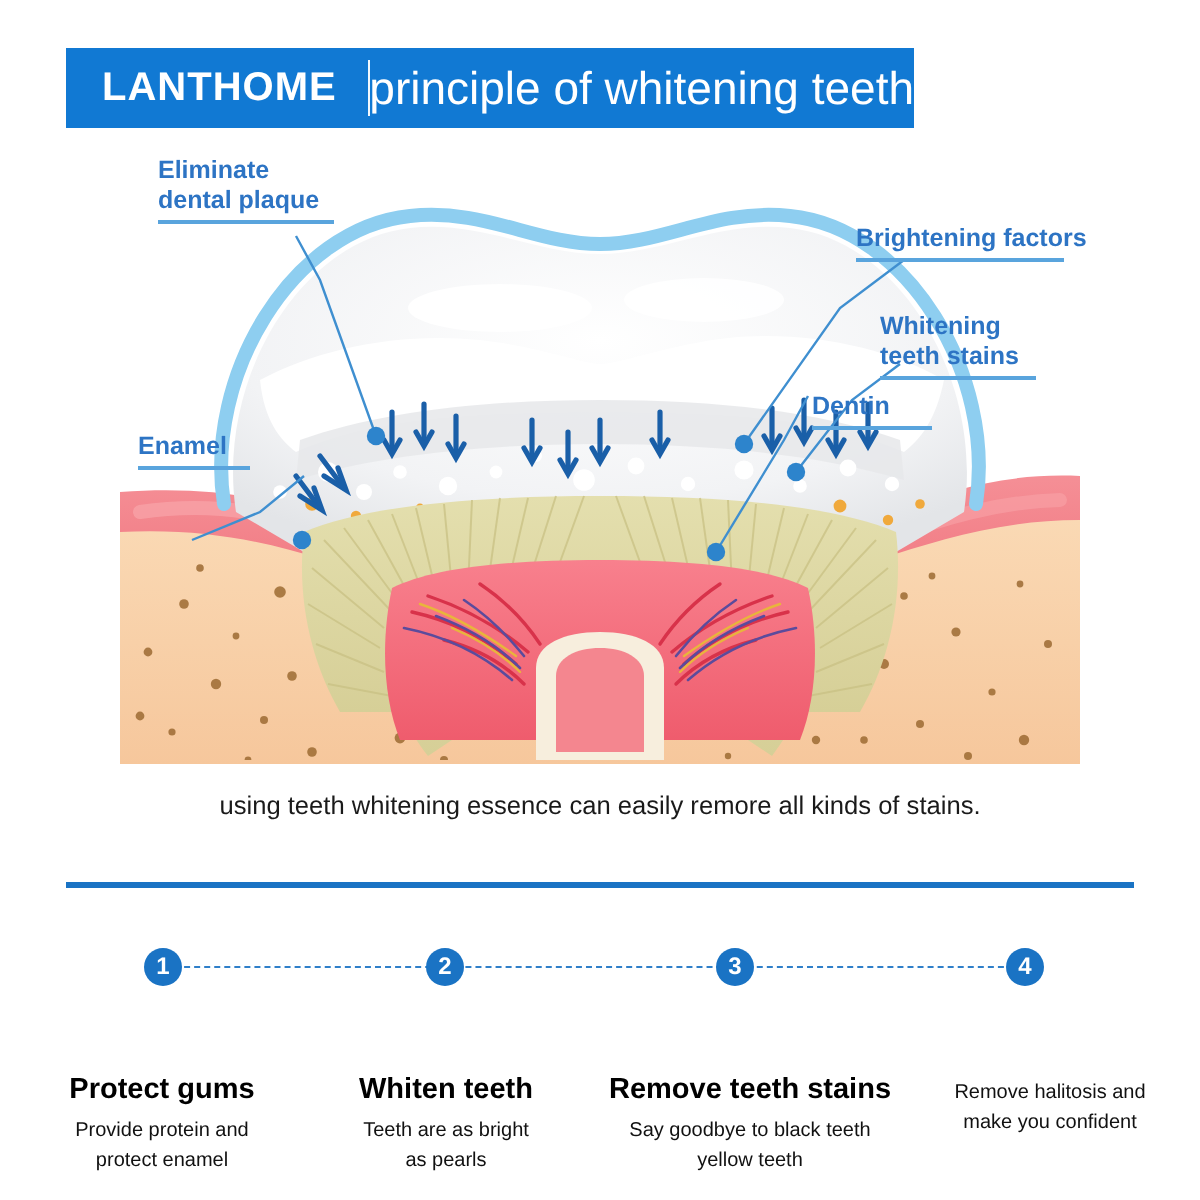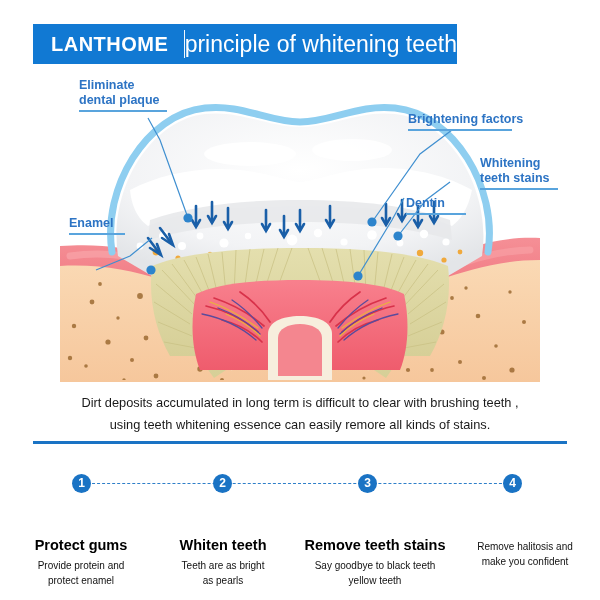--- a/index.html
+++ b/index.html
@@ -394,44 +394,43 @@
         <circle cx="358" cy="206" r="4.6"></circle>
       </g>
     </svg>
 
     <div class="callout" style="left:79px;top:8px;">
       <div>Eliminate</div>
       <div>dental plaque</div>
       <div class="ul-line" style="width:88px;"></div>
     </div>
 
-    <div class="callout right" style="left:408px;top:42px;">
+    <div class="callout right" style="left:428px;top:42px;">
       <div>Brightening factors</div>
       <div class="ul-line" style="width:104px;"></div>
     </div>
 
-    <div class="callout right" style="left:440px;top:86px;margin-left:40px;">
+    <div class="callout right" style="left:440px;top:86px;">
       <div>Whitening</div>
       <div>teeth stains</div>
       <div class="ul-line" style="width:78px;"></div>
     </div>
 
     <div class="callout" style="left:69px;top:146px;">
       <div>Enamel</div>
       <div class="ul-line" style="width:56px;"></div>
     </div>
 
     <div class="callout right" style="left:406px;top:126px;">
       <div>Dentin</div>
       <div class="ul-line" style="width:60px;"></div>
     </div>
   </div>
 
   <div class="para">
-    <div>Dirt deposits accumulated in long term is difficult  to clear with brushing teeth ,</div>
     <div>using teeth whitening essence can easily remore all kinds of stains.</div>
   </div>
 
   <div class="rule"></div>
 
   <div class="steps">
     <div class="dashline"></div>
 
     <div class="circ" style="left:72px;">1</div>
     <div class="circ" style="left:213px;">2</div>

